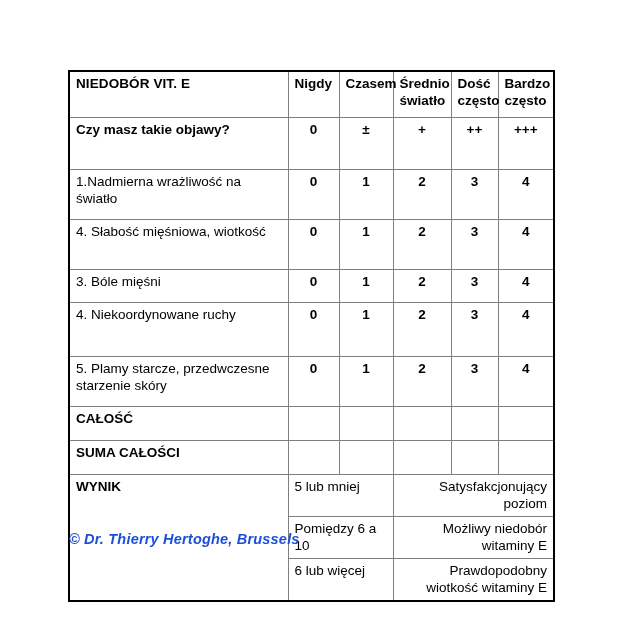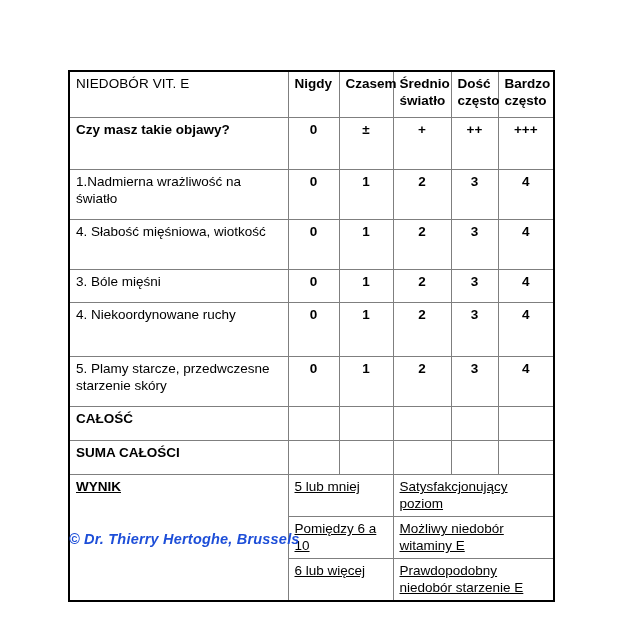--- a/index.html
+++ b/index.html
@@ -51,21 +51,21 @@
   
   col.c-label  { width: 219px; }
   col.c-nigdy  { width: 51px; }
   col.c-czasem { width: 54px; }
   col.c-sred   { width: 58px; }
   col.c-dosc   { width: 47px; }
   col.c-bardzo { width: 56px; }
 
   
   td.title-cell {
-    font-weight: normal;
+    font-weight: bold;
     font-size: 17px;
     letter-spacing: 0.1px;
     vertical-align: top;
     padding-top: 6px;
     margin-top: 24px;
   }
   td.colhead {
     font-weight: bold;
     font-size: 13px;
     line-height: 1.22;
@@ -121,22 +121,23 @@
   }
   td.range {
     font-size: 13.5px;
     line-height: 1.3;
     padding-top: 3px;
   }
   td.verdict {
     font-size: 13.5px;
     line-height: 1.3;
     padding-top: 3px;
-  }
-  tr.wynik-row td { height: 33px; text-decoration: underline; }
+    text-align: right;
+  }
+  tr.wynik-row td { height: 33px; }
 
   .credit {
     position: absolute;
     left: 69px;
     top: 531px;
     font-size: 14.5px;
     font-style: italic;
     font-weight: bold;
     color: #1d4ed8;
     letter-spacing: 0.2px;
@@ -246,21 +247,21 @@
         <td class="verdict" colspan="3">Satysfakcjonujący poziom</td>
       </tr>
 
       <tr class="wynik-row">
         <td class="range" colspan="2">Pomiędzy 6 a 10</td>
         <td class="verdict" colspan="3">Możliwy niedobór witaminy E</td>
       </tr>
 
       <tr class="wynik-row">
         <td class="range" colspan="2">6 lub więcej</td>
-        <td class="verdict" colspan="3">Prawdopodobny niedobór starzenie E</td>
+        <td class="verdict" colspan="3">Prawdopodobny wiotkość witaminy E</td>
       </tr>
 
     </tbody>
   </table>
 
   <div class="credit">© Dr. Thierry Hertoghe, Brussels</div>
 
 </div>
 
 </body></html>

